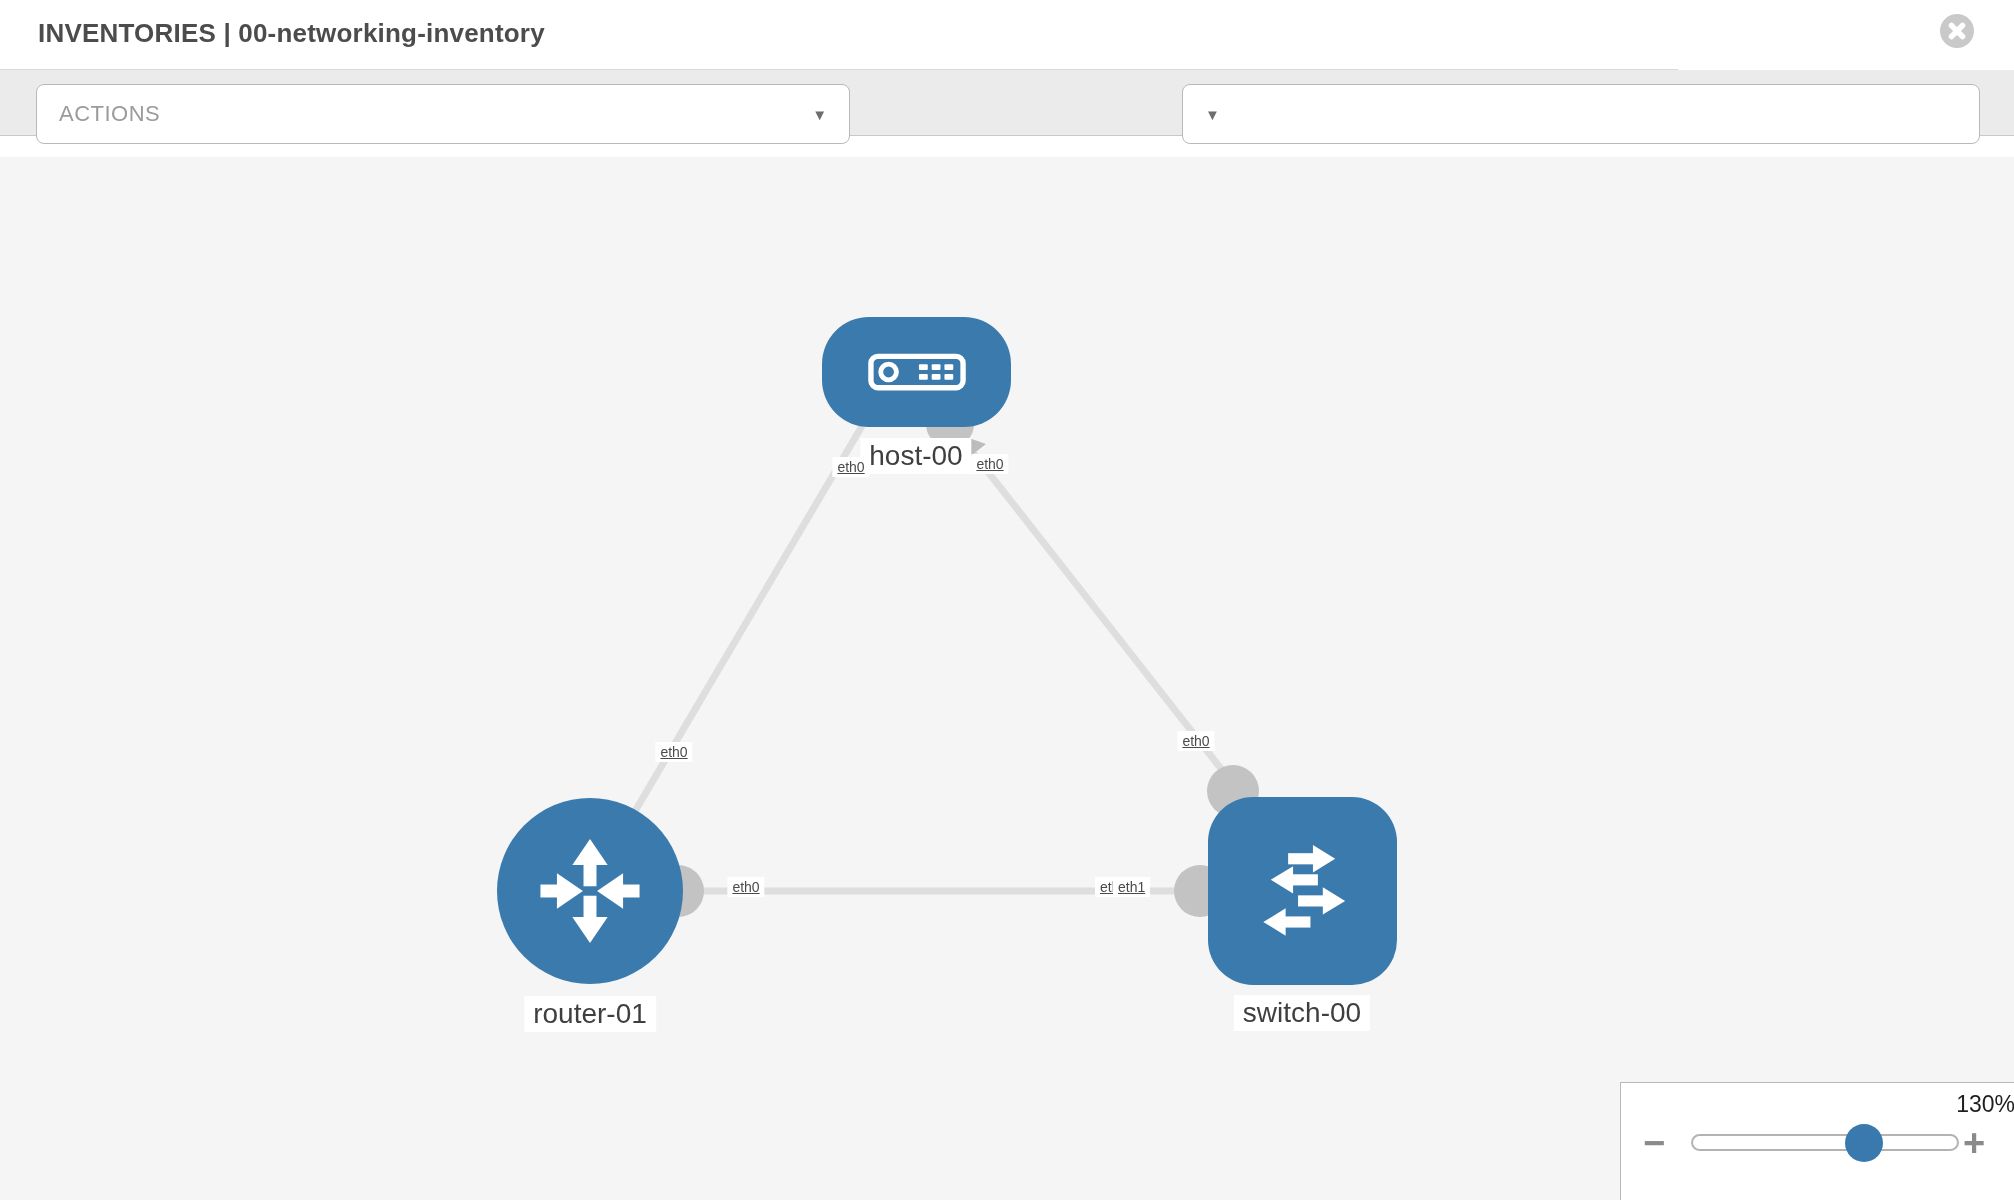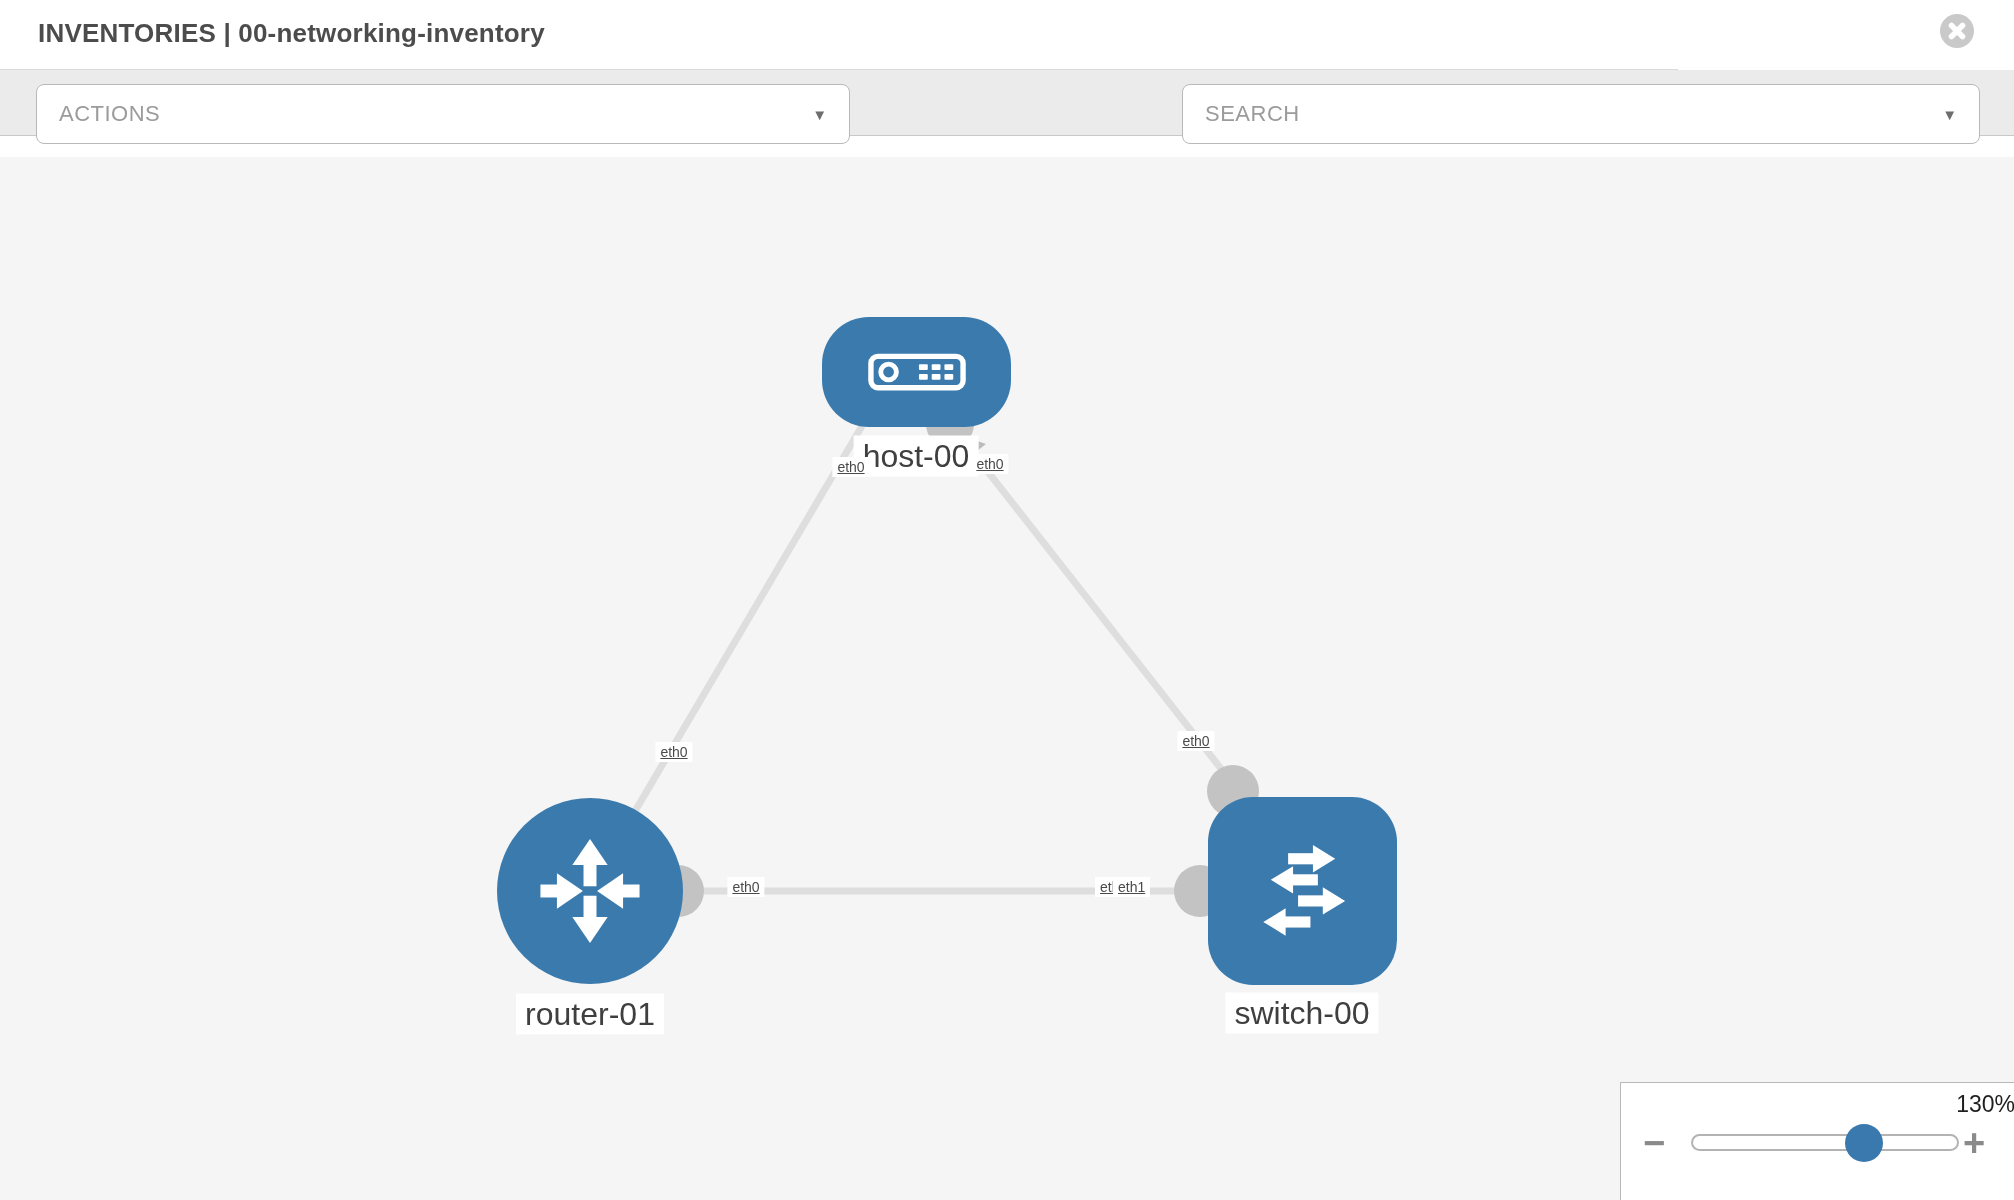--- a/index.html
+++ b/index.html
@@ -33,21 +33,21 @@
   .canvas { position:absolute; left:0; top:157px; width:2014px; height:1043px;
             background:#f5f5f5; overflow:hidden; }
   svg.edges { position:absolute; left:0; top:0; z-index:1; }
   .node { position:absolute; z-index:2; background:#3a7aad; display:flex;
           align-items:center; justify-content:center; cursor:pointer; }
   .node.host   { left:822px;  top:160px; width:189px; height:110px; border-radius:47px; }
   .node.router { left:497px;  top:641px; width:186px; height:186px; border-radius:50%; }
   .node.switch { left:1208px; top:640px; width:189px; height:188px; border-radius:45px; }
 
   .lbl { position:absolute; z-index:3; background:#fff; white-space:nowrap; }
-  .node-lbl { font-size:32px; color:#3f3f3f; padding:2px 9px;
+  .node-lbl { font-size:28px; color:#3f3f3f; padding:2px 9px;
               transform:translate(-50%,-50%); }
   .if-lbl { font-size:14px; color:#4a4a4a; padding:2px 5px;
             transform:translate(-50%,-50%);text-decoration:underline; }
   .if-lbl.anchor-left { transform:translateY(-50%); }
 
   
   .zoom-panel { position:absolute; left:1620px; top:1082px; width:400px; height:124px;
                 background:#fff; border:1px solid #b9b9b9; z-index:5; }
   .zoom-value { position:absolute; left:0; top:8px; width:394px; text-align:right;
                 font-size:23px; color:#1f1f1f; }
@@ -96,21 +96,20 @@
         <g transform="rotate(-45 50 50)" fill="none" stroke="#8d929b">
           <circle cx="50" cy="22" r="12" stroke-width="10"></circle>
           <line x1="50" y1="36" x2="50" y2="90" stroke-width="10"></line>
           <line x1="50" y1="68" x2="36" y2="68" stroke-width="9"></line>
           <line x1="50" y1="84" x2="38" y2="84" stroke-width="9"></line>
         </g>
       </svg>
     </button>
 
     <div class="select search">
-      <span class="sel-label">SEARCH</span>
       <span class="caret">▼</span>
     </div>
   </div>
 
   <div class="canvas">
 
     <svg class="edges" width="2014" height="1043" viewBox="0 0 2014 1043">
 
       <line x1="588" y1="734" x2="862" y2="269" stroke="#dedede" stroke-width="7"></line>
       <line x1="952" y1="269" x2="1255" y2="655" stroke="#dedede" stroke-width="7"></line>

